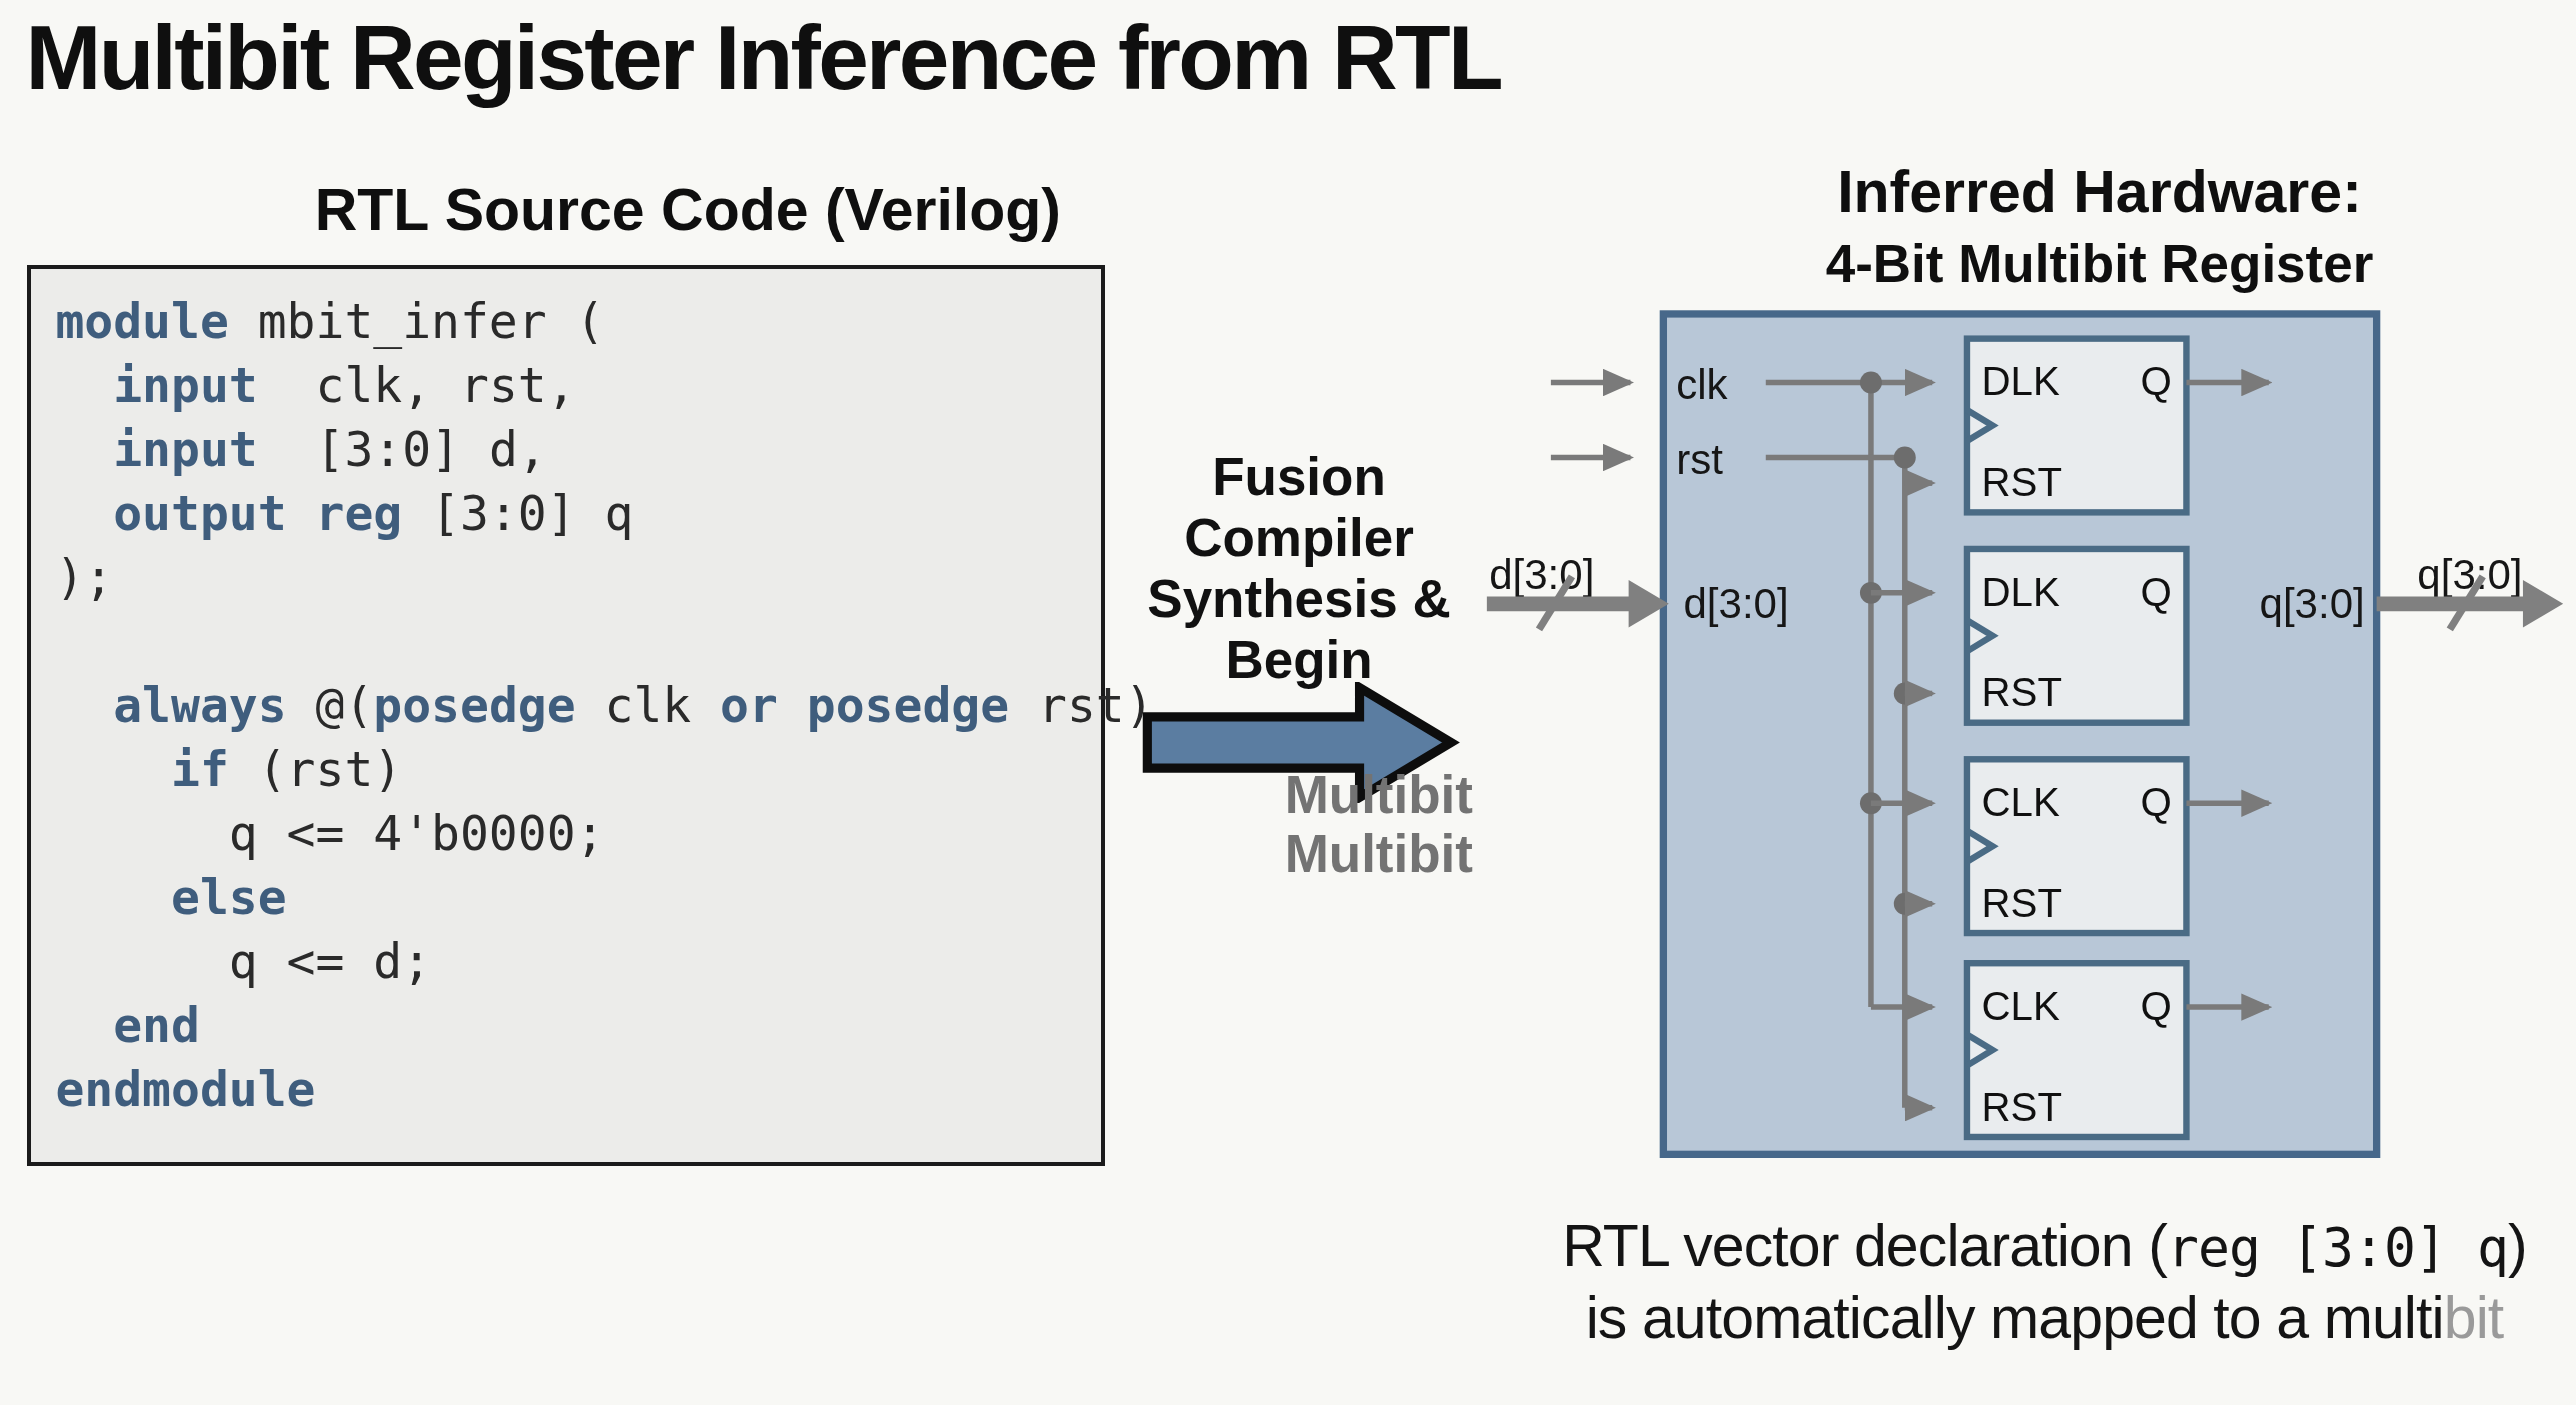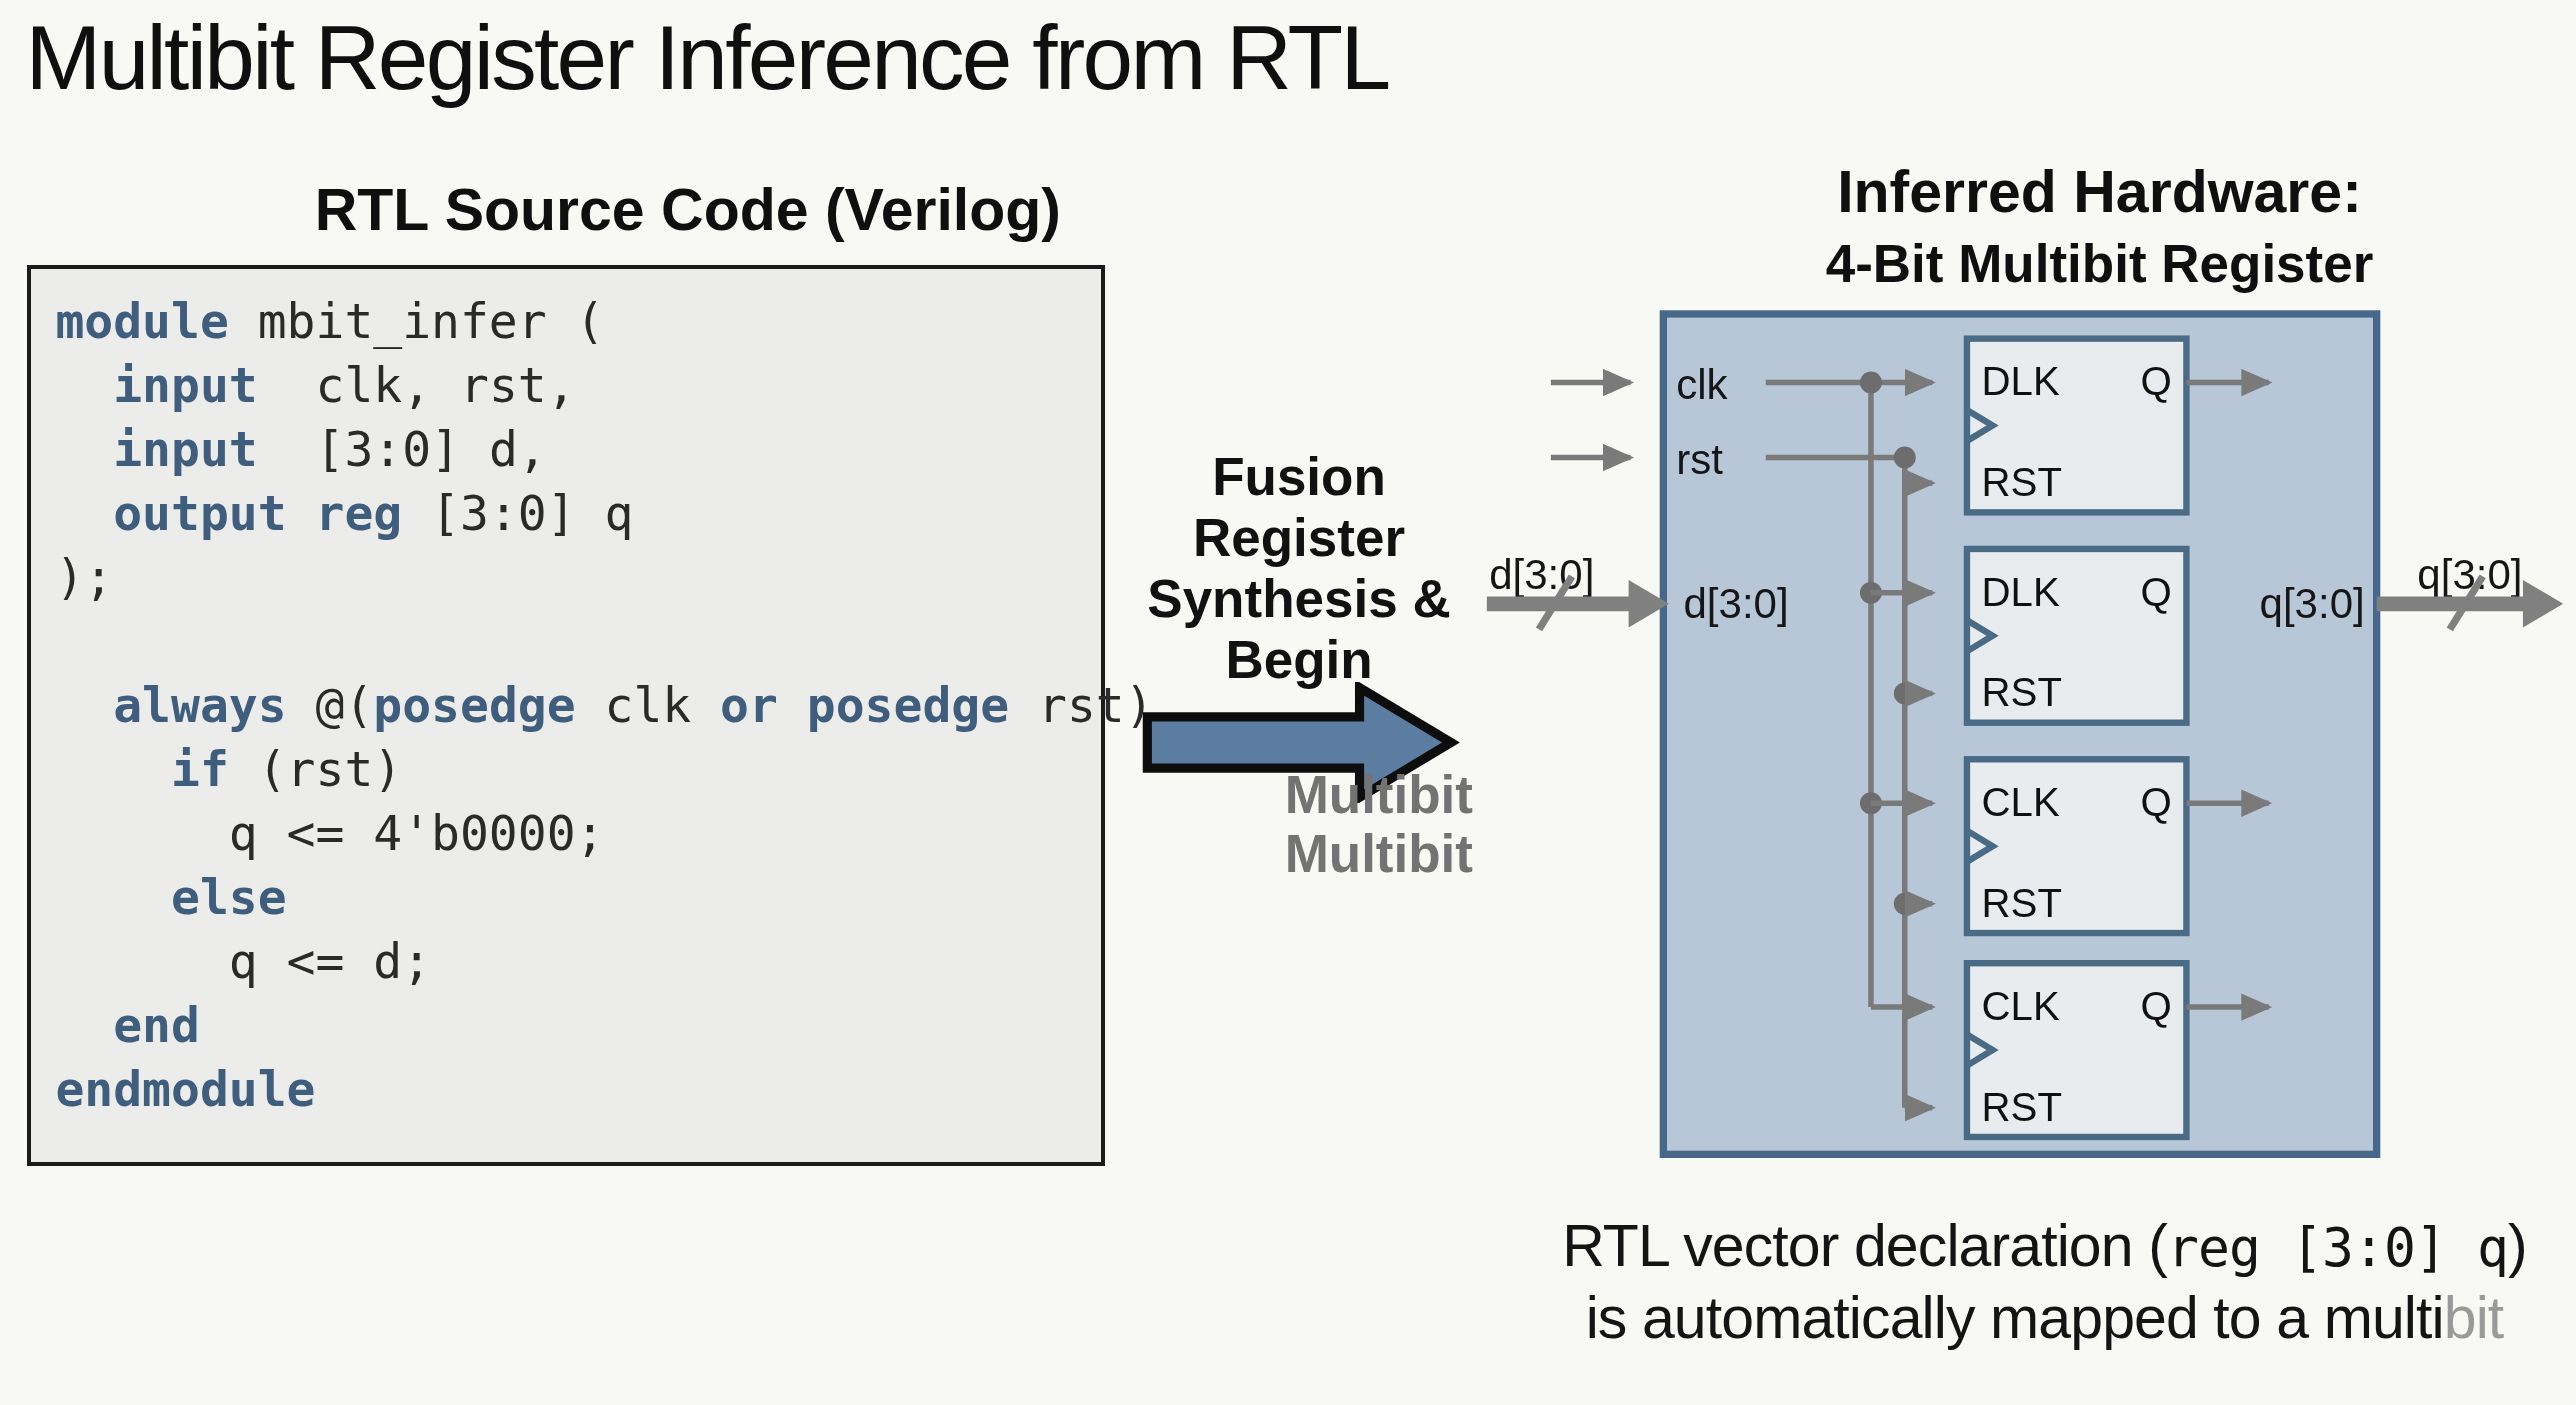--- a/index.html
+++ b/index.html
@@ -8,21 +8,21 @@
     background:#f8f8f5;
     font-family:"Liberation Sans", sans-serif;
     position:relative;overflow:hidden;
     color:#141414;
   }
   .abs{position:absolute;}
 
   
   #slide-title{
     left:25.6px;top:5.5px;width:2013px;
-    font-size:91px;font-weight:normal;letter-spacing:-2.7px;
+    font-size:91px;font-weight:bold;letter-spacing:-2.7px;
     color:#0f0f0f;white-space:nowrap;
   }
 
   
   #code-heading{
     left:146px;top:176px;width:915px;
     font-size:59px;font-weight:bold;text-align:right;
     color:#0f0f0f;
   }
   #code-box{
@@ -78,21 +78,21 @@
 
 <div class="abs" id="slide-title">Multibit Register Inference from RTL</div>
 
 <div class="abs" id="code-heading">RTL Source Code (Verilog)</div>
 <div class="abs" id="code-box">
   <pre id="verilog-code"><div class="code-line"><span class="kw">module</span><span> mbit_infer (</span></div><div class="code-line"><span>  </span><span class="kw">input</span><span>  clk, rst,</span></div><div class="code-line"><span>  </span><span class="kw">input</span><span>  [3:0] d,</span></div><div class="code-line"><span>  </span><span class="kw">output</span><span> </span><span class="kw">reg</span><span> [3:0] q</span></div><div class="code-line"><span>);</span></div><div class="code-line">&nbsp;</div><div class="code-line"><span>  </span><span class="kw">always</span><span> @(</span><span class="kw">posedge</span><span> clk </span><span class="kw">or</span><span> </span><span class="kw">posedge</span><span> rst)</span></div><div class="code-line"><span>    </span><span class="kw">if</span><span> (rst)</span></div><div class="code-line"><span>      q &lt;= 4'b0000;</span></div><div class="code-line"><span>    </span><span class="kw">else</span></div><div class="code-line"><span>      q &lt;= d;</span></div><div class="code-line"><span>  </span><span class="kw">end</span></div><div class="code-line"><span class="kw">endmodule</span></div></pre>
 </div>
 
 <div class="abs" id="flow-top">
   <div>Fusion</div>
-  <div>Register</div>
+  <div>Compiler</div>
   <div>Synthesis &amp;</div>
   <div>Begin</div>
 </div>
 
 <svg class="abs" id="flow-arrow-svg" width="322" height="121" viewBox="0 0 352 132">
   <polygon points="8,38 240,38 240,6 340,66 240,126 240,94 8,94" fill="#5b7da1" stroke="#0d0d0d" stroke-width="10" stroke-linejoin="miter"></polygon>
 </svg>
 
 <div class="abs" id="flow-bottom">
   <div>Multibit</div>

